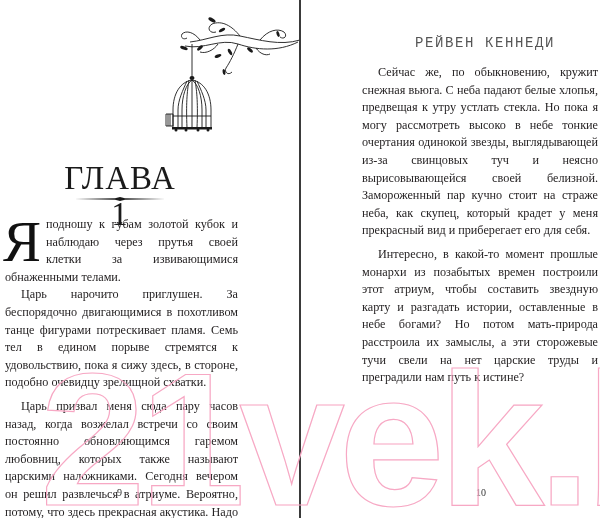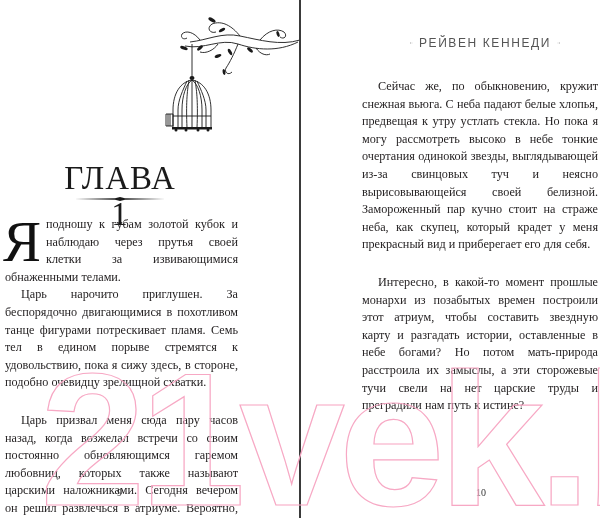--- a/index.html
+++ b/index.html
@@ -15,32 +15,32 @@
 
   .chapter-title { position:absolute; left:60px; top:160px; width:120px; text-align:center;
                    font-family:"Liberation Serif", serif; font-size:33px; letter-spacing:1px;
                    line-height:36px; color:#1a1a1a; }
   .chapter-rule { position:absolute; left:75px; top:196px; width:90px; height:6px; }
 
   .text { position:absolute; font-family:"Liberation Serif", serif; font-size:12.2px;
           line-height:17.6px; text-align:justify; color:#262324; }
   .text p { margin:0; text-indent:16px; }
   .text p.noindent { text-indent:0; }
-  .text p.spaced { margin-top:20px; }
+  .text p.spaced { margin-top:6px; }
 
   .left-text { left:5px; top:216px; width:233px; }
   .dropcap { float:left; font-size:57px; line-height:48px; margin:2px 5px -4px -2px;
              font-family:"Liberation Serif", serif; color:#111; }
   .first-para p { text-indent:0; }
 
   .right-text { left:362px; top:58px; width:236px; }
 
   .running-head { position:absolute; left:410px; top:36px; width:150px; height:14px;
                   display:flex; align-items:center; justify-content:center; gap:6px; }
-  .running-head .rh-label { font-family:Liberation Sans, sans-serif; font-size:12px;
+  .running-head .rh-label { font-family:Liberation Mono, monospace; font-size:14px;
                             letter-spacing:1.6px; color:#555; white-space:nowrap;text-align:right; }
   .rh-orn { width:22px; height:6px; }
 
   .folio { position:absolute; top:487px; font-family:"Liberation Serif", serif;
            font-size:10px; color:#333; }
   .folio-left { left:117px; }
   .folio-right { left:476px; }
 
   .watermark { position:absolute; left:0; top:0; width:600px; height:518px; pointer-events:none; }
 </style>

